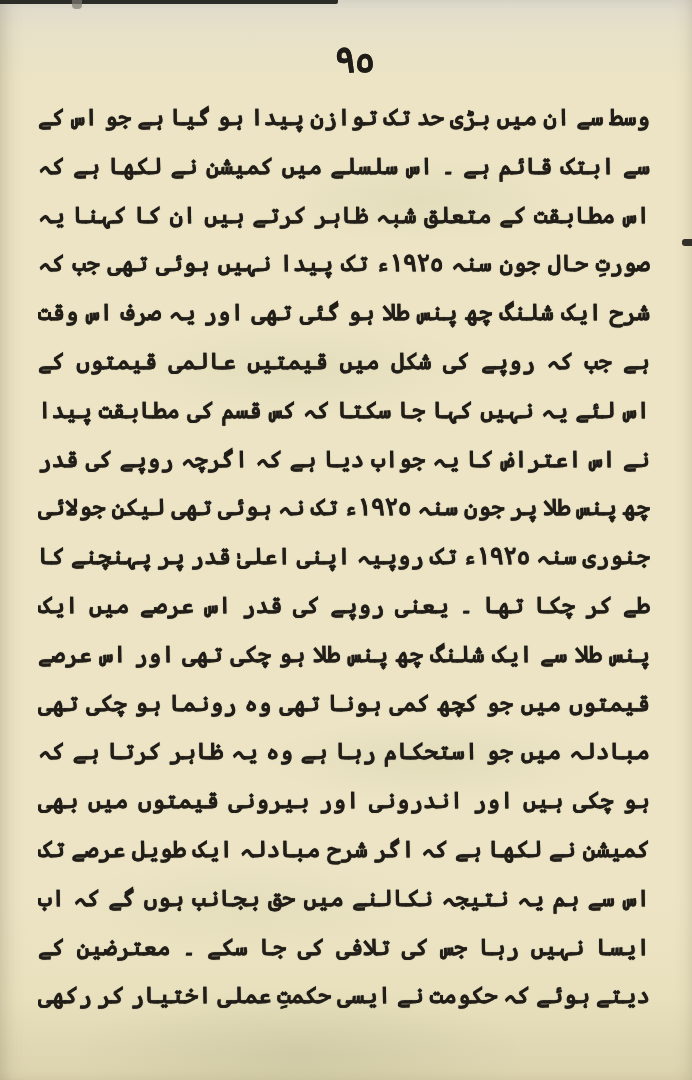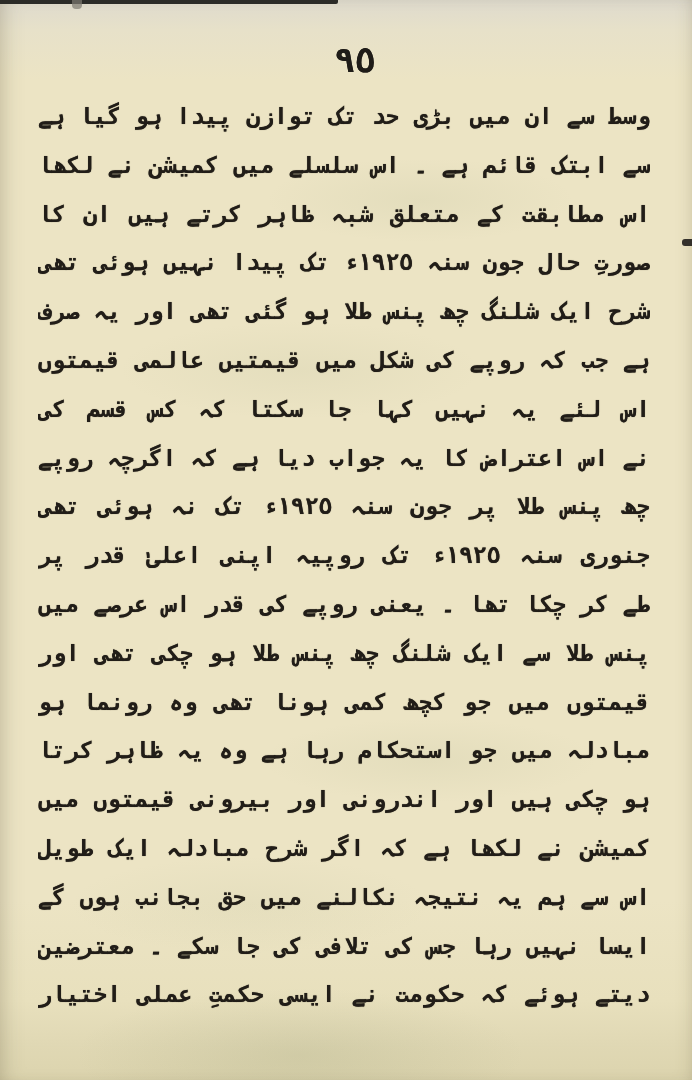--- a/index.html
+++ b/index.html
@@ -7,21 +7,21 @@
     padding: 0;
     width: 692px;
     height: 1080px;
     overflow: hidden;
     background: #d8d2bd;
   }
   .scan {
     position: relative;
     width: 692px;
     height: 1080px;
-    font-family: Liberation Mono, monospace;
+    font-family: Liberation Serif, serif;
     background:
       
       radial-gradient(220px 60px at 420px 200px, rgba(150,160,120,0.10), rgba(0,0,0,0) 70%),
       radial-gradient(260px 70px at 300px 370px, rgba(150,160,120,0.09), rgba(0,0,0,0) 70%),
       radial-gradient(240px 60px at 430px 760px, rgba(150,160,120,0.10), rgba(0,0,0,0) 70%),
       radial-gradient(260px 70px at 250px 905px, rgba(150,160,120,0.08), rgba(0,0,0,0) 70%),
       radial-gradient(300px 90px at 300px 1055px, rgba(120,130,90,0.14), rgba(0,0,0,0) 75%),
       
       linear-gradient(180deg,
         #dedacd 0px, #e7e1c9 30px, #ece4c4 80px,

